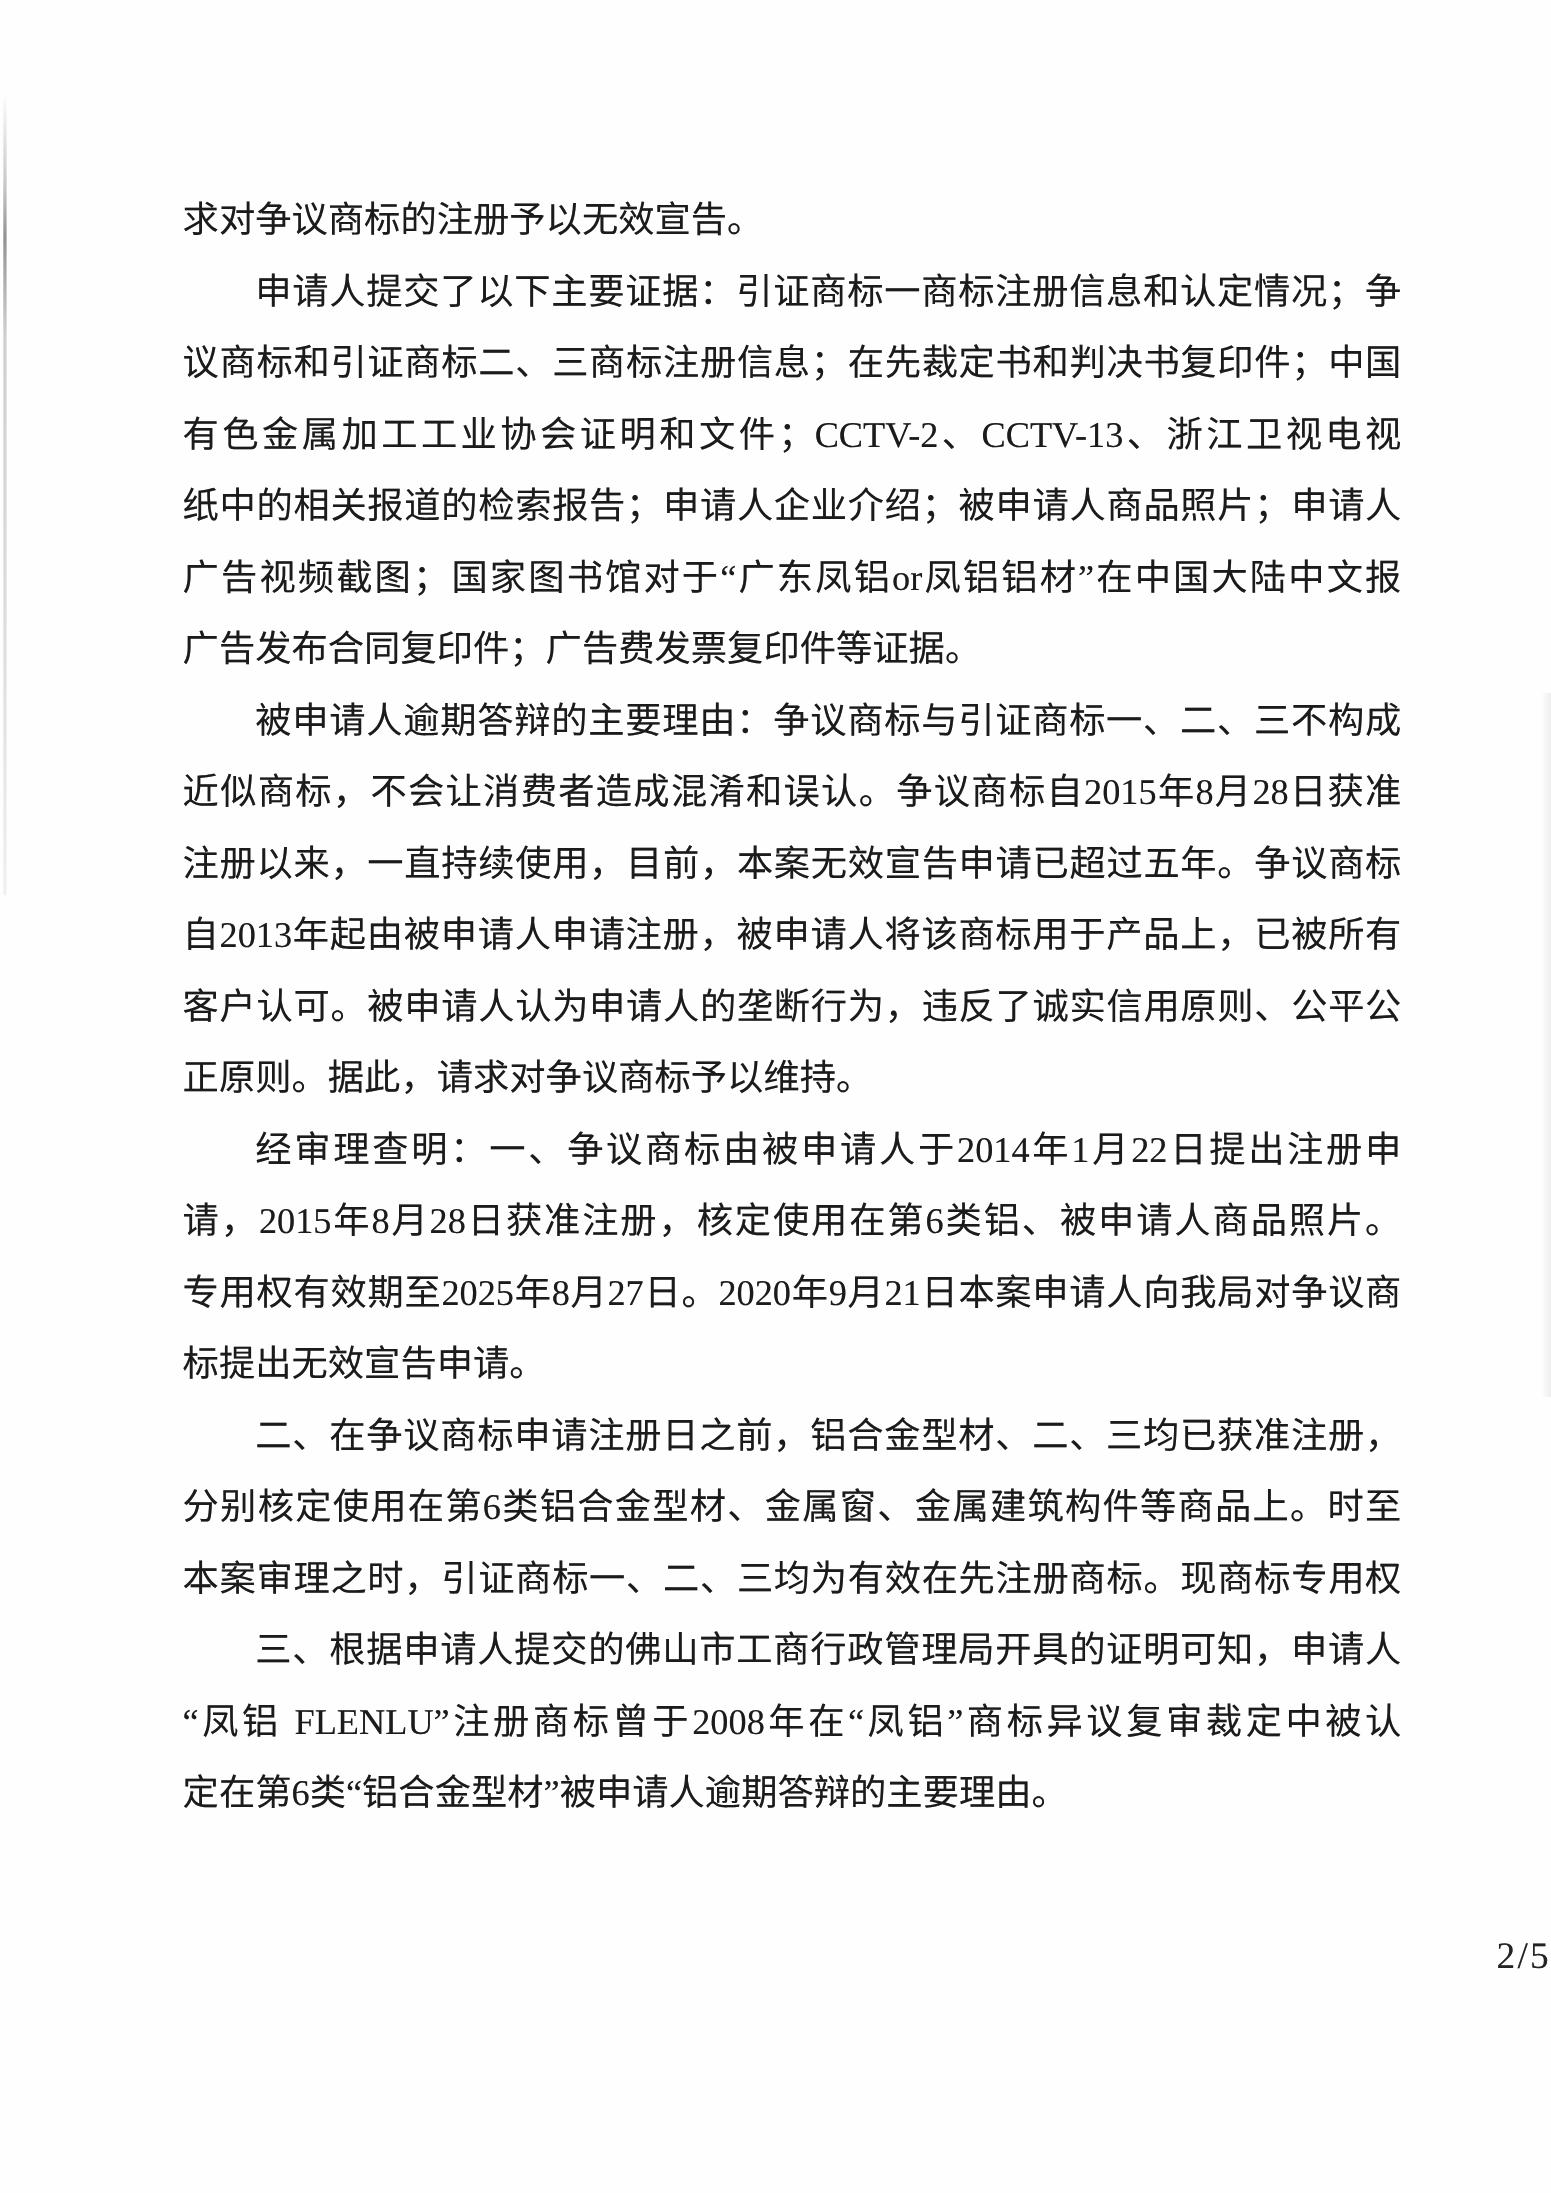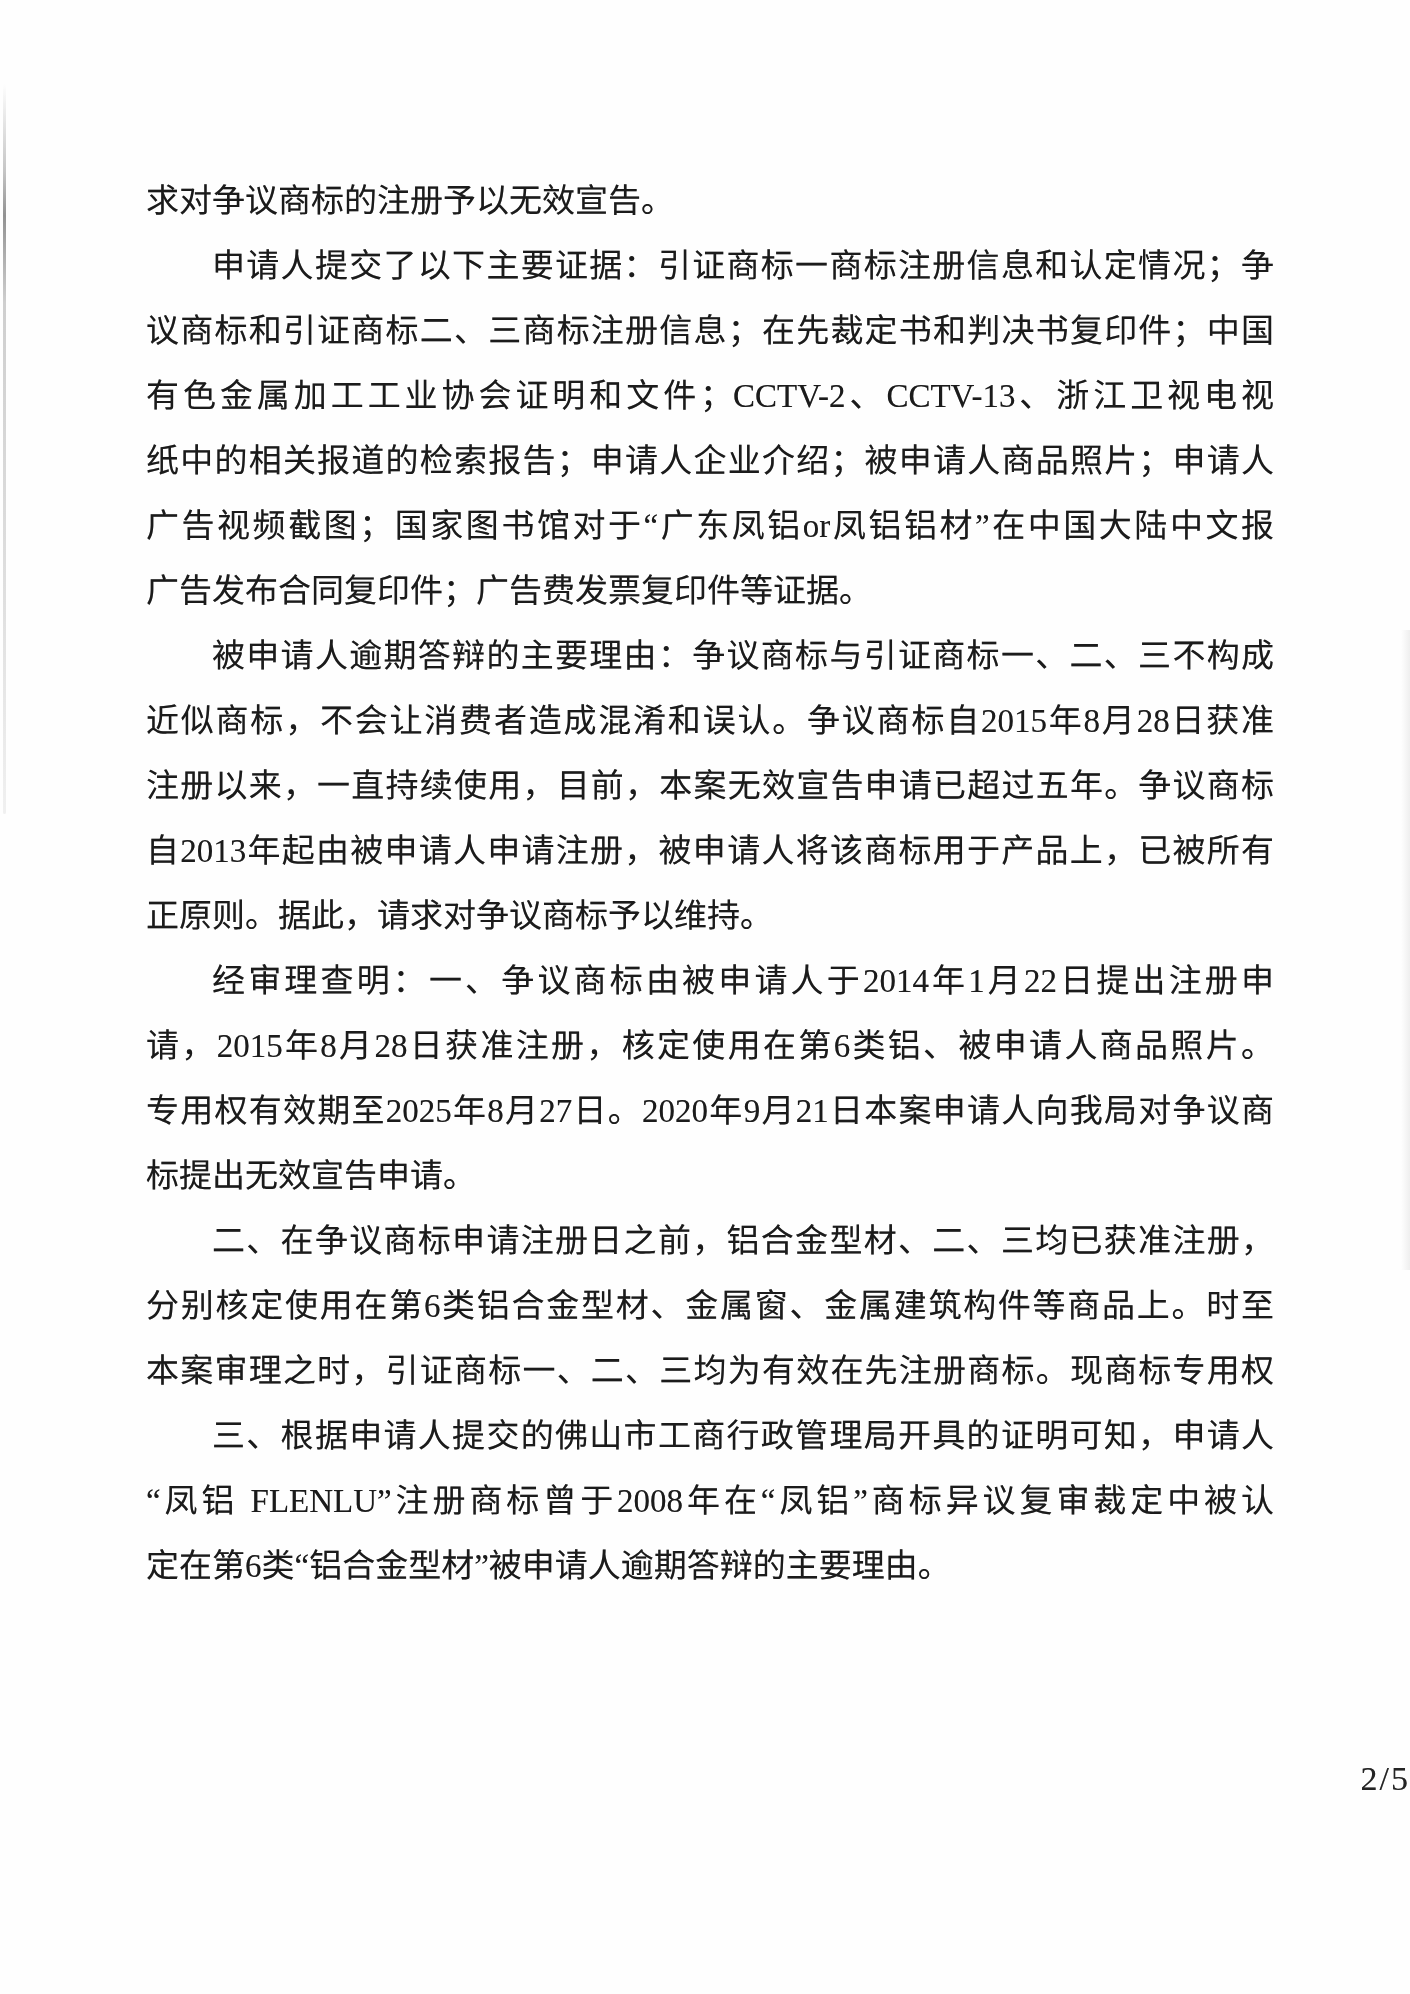--- a/index.html
+++ b/index.html
@@ -46,20 +46,21 @@
     line-height: 65px;
     color: #1b1b1b;
     text-shadow: 0 0 0.6px rgba(20,20,20,.45);
   }
   .paragraph { margin: 0; }
   .line {
     text-align: justify;
     text-align-last: justify;
     text-justify: inter-ideograph;
     white-space: nowrap;
+    margin-left: 20px;
   }
   .line.last {
     text-align-last: left;
   }
   .line.indent {
     text-indent: 2em;
   }
   
   .page-footer {
     position: absolute;
@@ -93,20 +94,21 @@
         <div class="line">有色金属加工工业协会证明和文件；CCTV-2、CCTV-13、浙江卫视电视</div>
         <div class="line">纸中的相关报道的检索报告；申请人企业介绍；被申请人商品照片；申请人</div>
         <div class="line">广告视频截图；国家图书馆对于“广东凤铝or凤铝铝材”在中国大陆中文报</div>
         <div class="line last">广告发布合同复印件；广告费发票复印件等证据。</div>
       </div>
       <div class="paragraph">
         <div class="line indent">被申请人逾期答辩的主要理由：争议商标与引证商标一、二、三不构成</div>
         <div class="line">近似商标，不会让消费者造成混淆和误认。争议商标自2015年8月28日获准</div>
         <div class="line">注册以来，一直持续使用，目前，本案无效宣告申请已超过五年。争议商标</div>
         <div class="line">自2013年起由被申请人申请注册，被申请人将该商标用于产品上，已被所有</div>
+        <div class="line">客户认可。被申请人认为申请人的垄断行为，违反了诚实信用原则、公平公</div>
         <div class="line last">正原则。据此，请求对争议商标予以维持。</div>
       </div>
       <div class="paragraph">
         <div class="line indent">经审理查明：一、争议商标由被申请人于2014年1月22日提出注册申</div>
         <div class="line">请，2015年8月28日获准注册，核定使用在第6类铝、被申请人商品照片。</div>
         <div class="line">专用权有效期至2025年8月27日。2020年9月21日本案申请人向我局对争议商</div>
         <div class="line last">标提出无效宣告申请。</div>
       </div>
       <div class="paragraph">
         <div class="line indent">二、在争议商标申请注册日之前，铝合金型材、二、三均已获准注册，</div>

